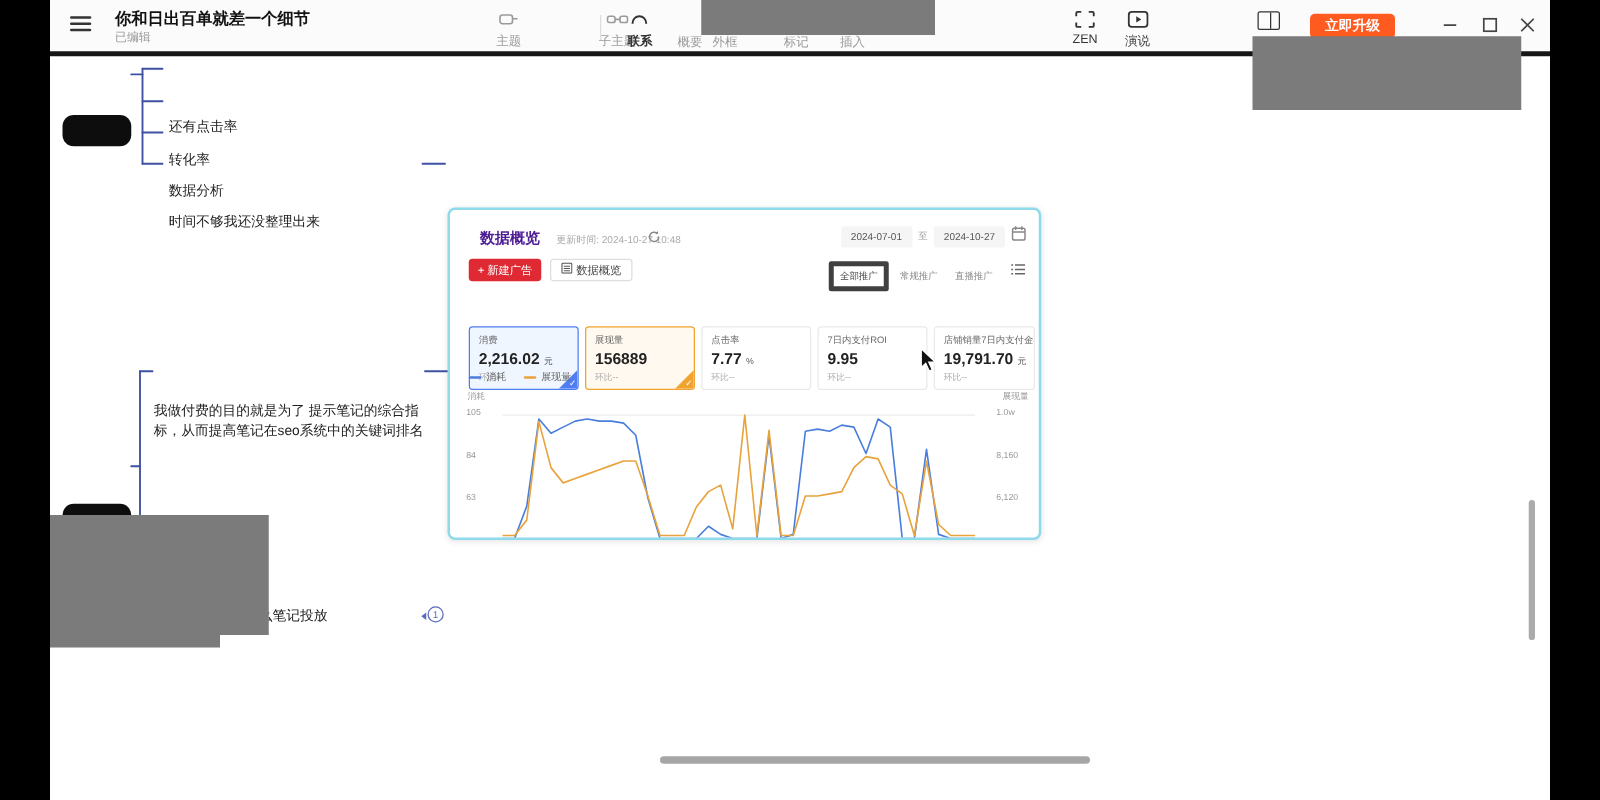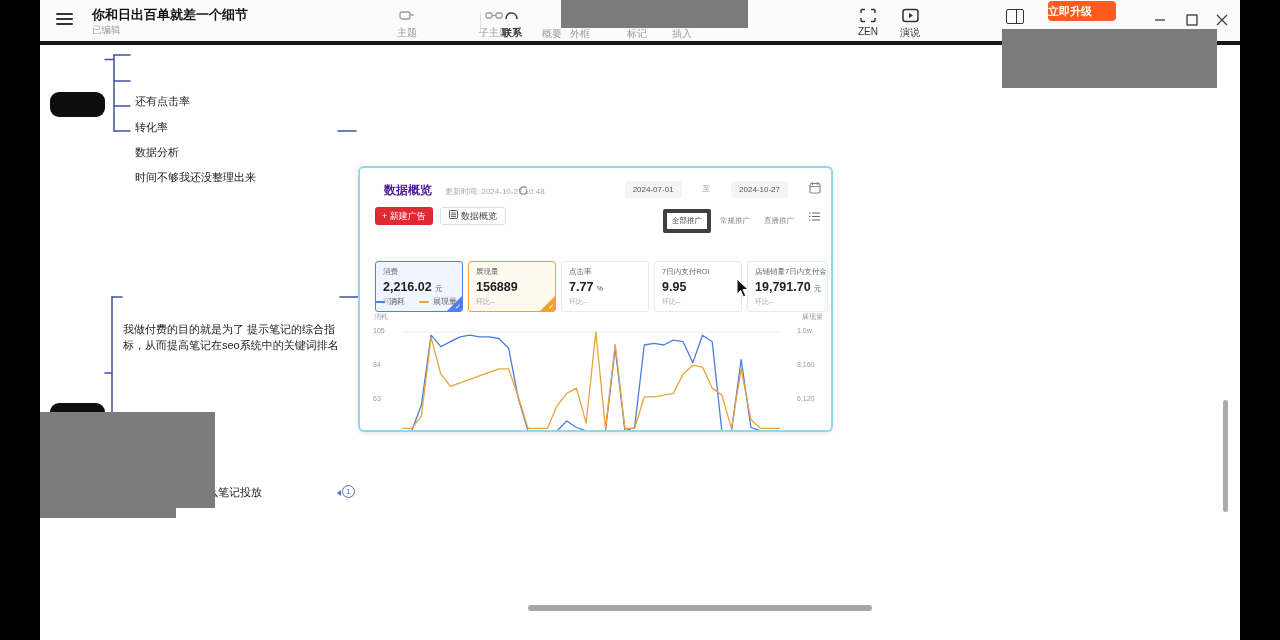--- a/index.html
+++ b/index.html
@@ -14,22 +14,22 @@
   .hamburger { position:absolute; left:16px; top:13px; width:17px; height:14px; cursor:pointer; }
   .hamburger i { display:block; height:2px; background:#333; margin-bottom:3px; border-radius:1px; }
   .doc-title { position:absolute; left:52px; top:6px; font-size:13px; font-weight:bold; color:#111; white-space:nowrap; }
   .doc-status { position:absolute; left:52px; top:24px; font-size:9.5px; color:#999; }
   .tool-item { position:absolute; top:6px; width:44px; text-align:center; color:#9a9a9a; }
   .tool-item .ticon { height:18px; display:flex; align-items:center; justify-content:center; }
   .tool-item .tlabel { font-size:10px; margin-top:2px; white-space:nowrap; }
   .tool-item.active { color:#333; }
   .tool-label-only { position:absolute; top:27px; font-size:10px; color:#9a9a9a; white-space:nowrap; text-align:center; width:40px; }
   .tb-divider { position:absolute; left:440px; top:12px; width:1px; height:20px; background:#ddd; }
-  .upgrade-btn { position:absolute; left:1008px; top:1px; width:68px; height:20px; background:#ff5a1f;
-                 color:#fff; font-size:11px; font-weight:bold; text-align:left; line-height:20px;
+  .upgrade-btn { position:absolute; left:1008px; top:11px; width:68px; height:20px; background:#ff5a1f;
+                 color:#fff; font-size:11px; font-weight:bold; text-align:center; line-height:20px;
                  border-radius:4px; cursor:pointer; }
   .win-btn { position:absolute; top:9px; width:22px; height:22px; display:flex; align-items:center; justify-content:center; cursor:pointer; }
   .panel-toggle { position:absolute; left:966px; top:9px; width:18px; height:15px; border:1.4px solid #333; border-radius:2px; cursor:pointer; }
   .panel-toggle::after { content:""; position:absolute; left:9px; top:0; width:1.4px; height:100%; background:#333; }
 
   
   .redact { position:absolute; background:#7b7b7b; z-index:80; }
 
   
   .canvas { position:absolute; left:0; top:45px; width:1200px; height:570px; background:#fff; }
@@ -41,21 +41,21 @@
   .mm-marker::before { content:""; position:absolute; left:-6px; top:4px; border-top:3px solid transparent;
                        border-bottom:3px solid transparent; border-right:4px solid #5a6bbf; }
 
   
   .dash { position:absolute; left:318px; top:121px; width:475px; height:266px; background:#fff;
           border:2px solid #8ed9ea; border-radius:6px; overflow:hidden; z-index:5;
           box-shadow:0 1px 5px rgba(0,0,0,.10); }
   .dash-title { position:absolute; left:24px; top:14px; font-size:12px; font-weight:bold; color:#4c1d95; }
   .dash-updated { position:absolute; left:85px; top:18px; font-size:8px; color:#aaa; white-space:nowrap; }
   .refresh { position:absolute; left:158px; top:14px; }
-  .date-group { position:absolute; right:10px; top:12px; display:flex; align-items:center; gap:21px; }
+  .date-group { position:absolute; right:10px; top:12px; display:flex; align-items:center; gap:5px; }
   .date-box { background:#f5f5f5; border-radius:2px; font-size:8px; color:#555; padding:4px 8px; cursor:pointer; }
   .date-sep { font-size:7.5px; color:#999; }
   .btn-red { position:absolute; left:15px; top:39px; width:58px; height:18px; background:#e02a33; color:#fff;
              font-size:9px; text-align:center; line-height:18px; border-radius:3px; cursor:pointer; }
   .btn-list { position:absolute; left:80px; top:39px; height:18px; padding:0 8px; border:1px solid #ddd; color:#444;
               font-size:9px; line-height:16px; border-radius:3px; cursor:pointer; display:flex; align-items:center; gap:3px; background:#fff; }
   .tabs { position:absolute; right:32px; top:41px; display:flex; align-items:center; gap:4px; }
   .tab { font-size:7.5px; color:#888; padding:3px 5px; cursor:pointer; white-space:nowrap; }
   .tab.active { background:#fff; border:4px solid #404040; border-radius:2px; color:#444; }
   .sort-icon { position:absolute; right:10px; top:41px; cursor:pointer; }

